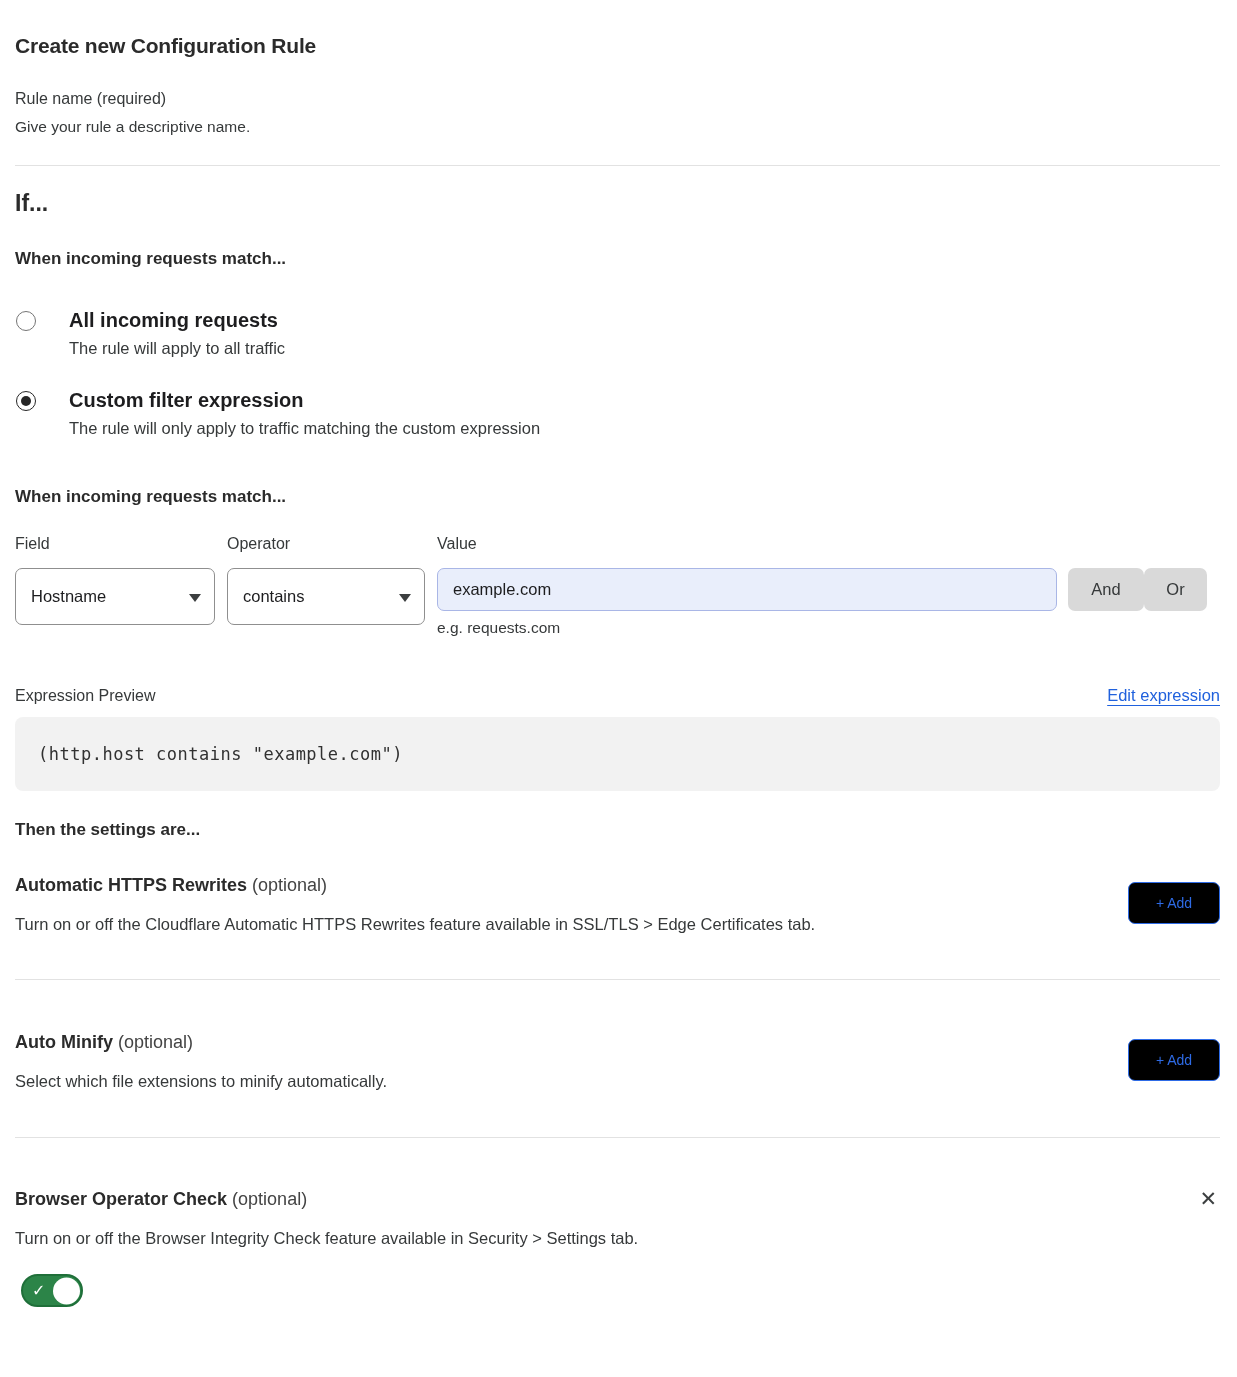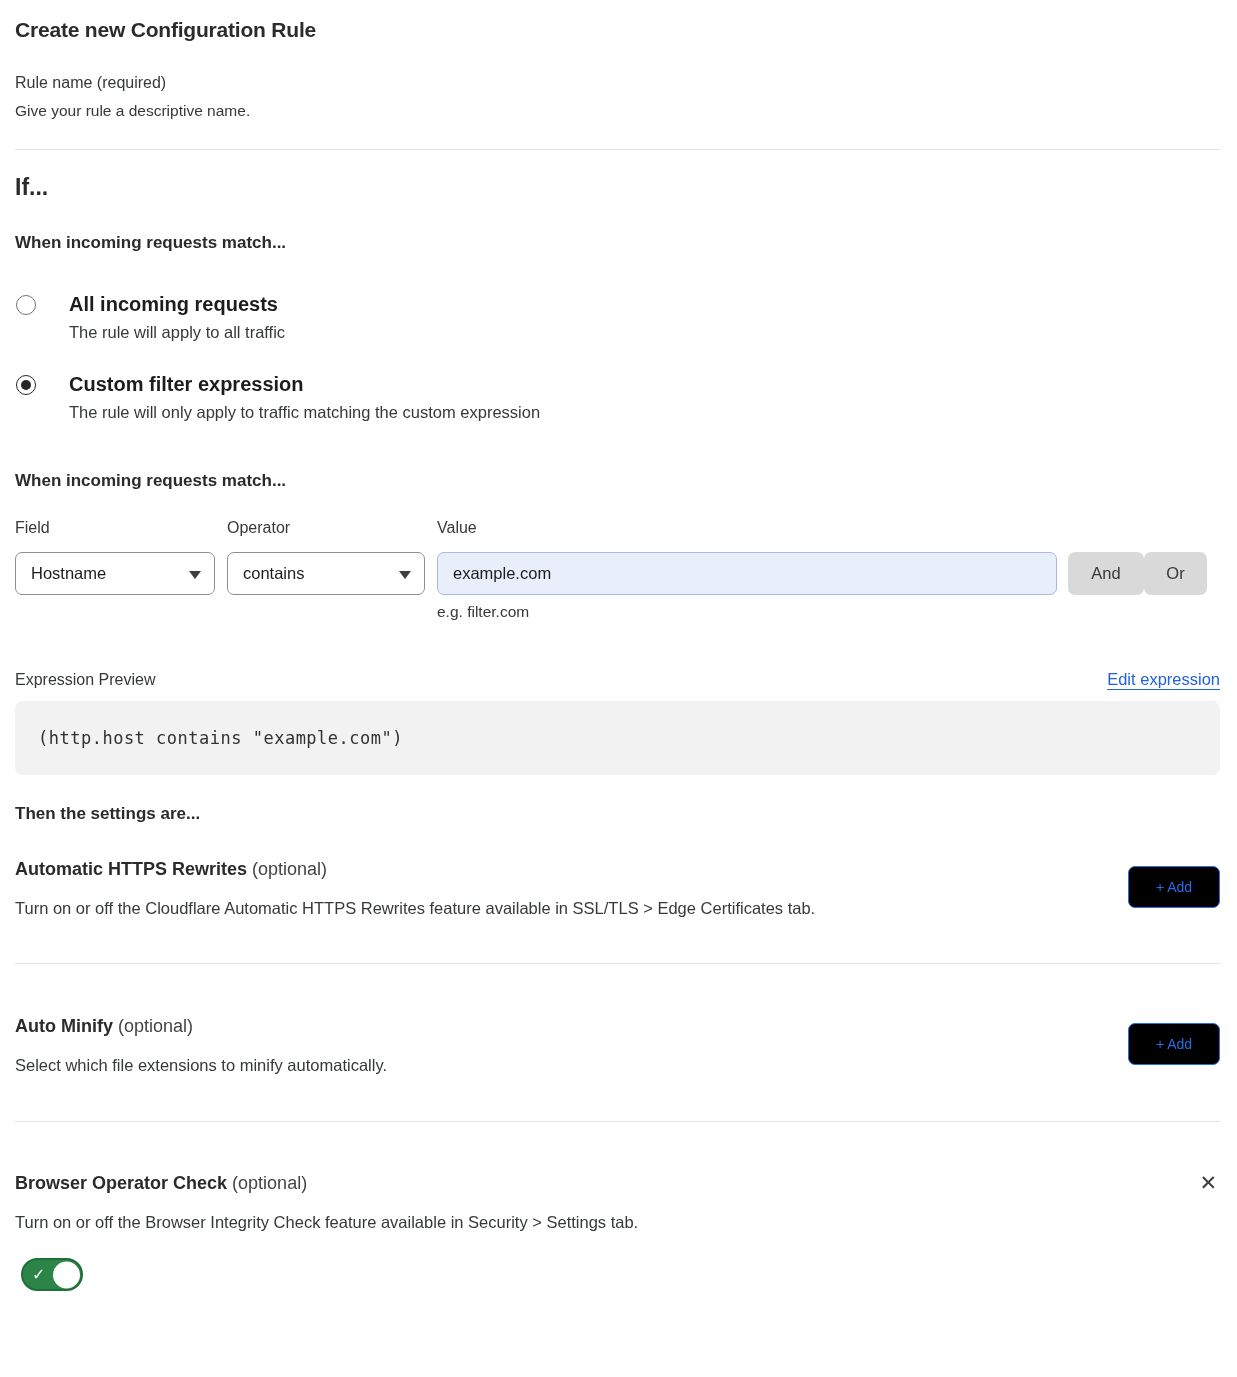--- a/index.html
+++ b/index.html
@@ -7,21 +7,21 @@
   body {
     width: 1237px;
     min-height: 1377px;
     font-family: "Liberation Sans", sans-serif;
     color: #36393a;
     -webkit-font-smoothing: antialiased;
   }
   .container { padding: 0 17px 30px 15px; width: 1237px; }
 
   h1.page-title {
-    padding-top: 16px;
+    padding-top: 32px;
     font-size: 21px;
     font-weight: 700;
     color: #2b2b2b;
     letter-spacing: -0.2px;
     line-height: 27px;
   }
 
   .field-label { margin-top: 30px; font-size: 16px; line-height: 20px; color: #36393a; }
 
   .text-input {
@@ -89,21 +89,21 @@
 
   
   .builder-labels { display: flex; margin-top: 25px; font-size: 16px; line-height: 21px; color: #36393a; }
   .label-field { width: 212px; }
   .label-operator { width: 210px; }
   .label-value { width: 620px; }
 
   .builder-controls { display: flex; margin-top: 14px; align-items: stretch; height: 43px; }
   .select {
     position: relative;
-    height: 43px;
+    height: 57px;
     background: #fff;
     border: 1px solid #8f8f8f;
     border-radius: 7px;
     display: flex;
     align-items: center;
     padding: 0 15px;
     font-size: 16.5px;
     color: #1d1d1f;
     cursor: pointer;
   }
@@ -294,21 +294,21 @@
     </div>
     <div class="select select-operator">
       <span>contains</span>
       <span class="chevron"></span>
     </div>
     <input class="value-input" type="text" value="example.com" style="">
     <button class="gray-btn and-btn">And</button>
     <button class="gray-btn or-btn">Or</button>
   </div>
 
-  <div class="value-hint">e.g. filter.com</div>
+  <div class="value-hint">e.g. requests.com</div>
 
   <div class="preview-row">
     <span class="preview-label">Expression Preview</span>
     <a class="edit-link">Edit expression</a>
   </div>
   <div class="code-block">
     <code>(http.host contains "example.com")</code>
   </div>
 
   <h3 class="sub-heading then-heading">Then the settings are...</h3>

